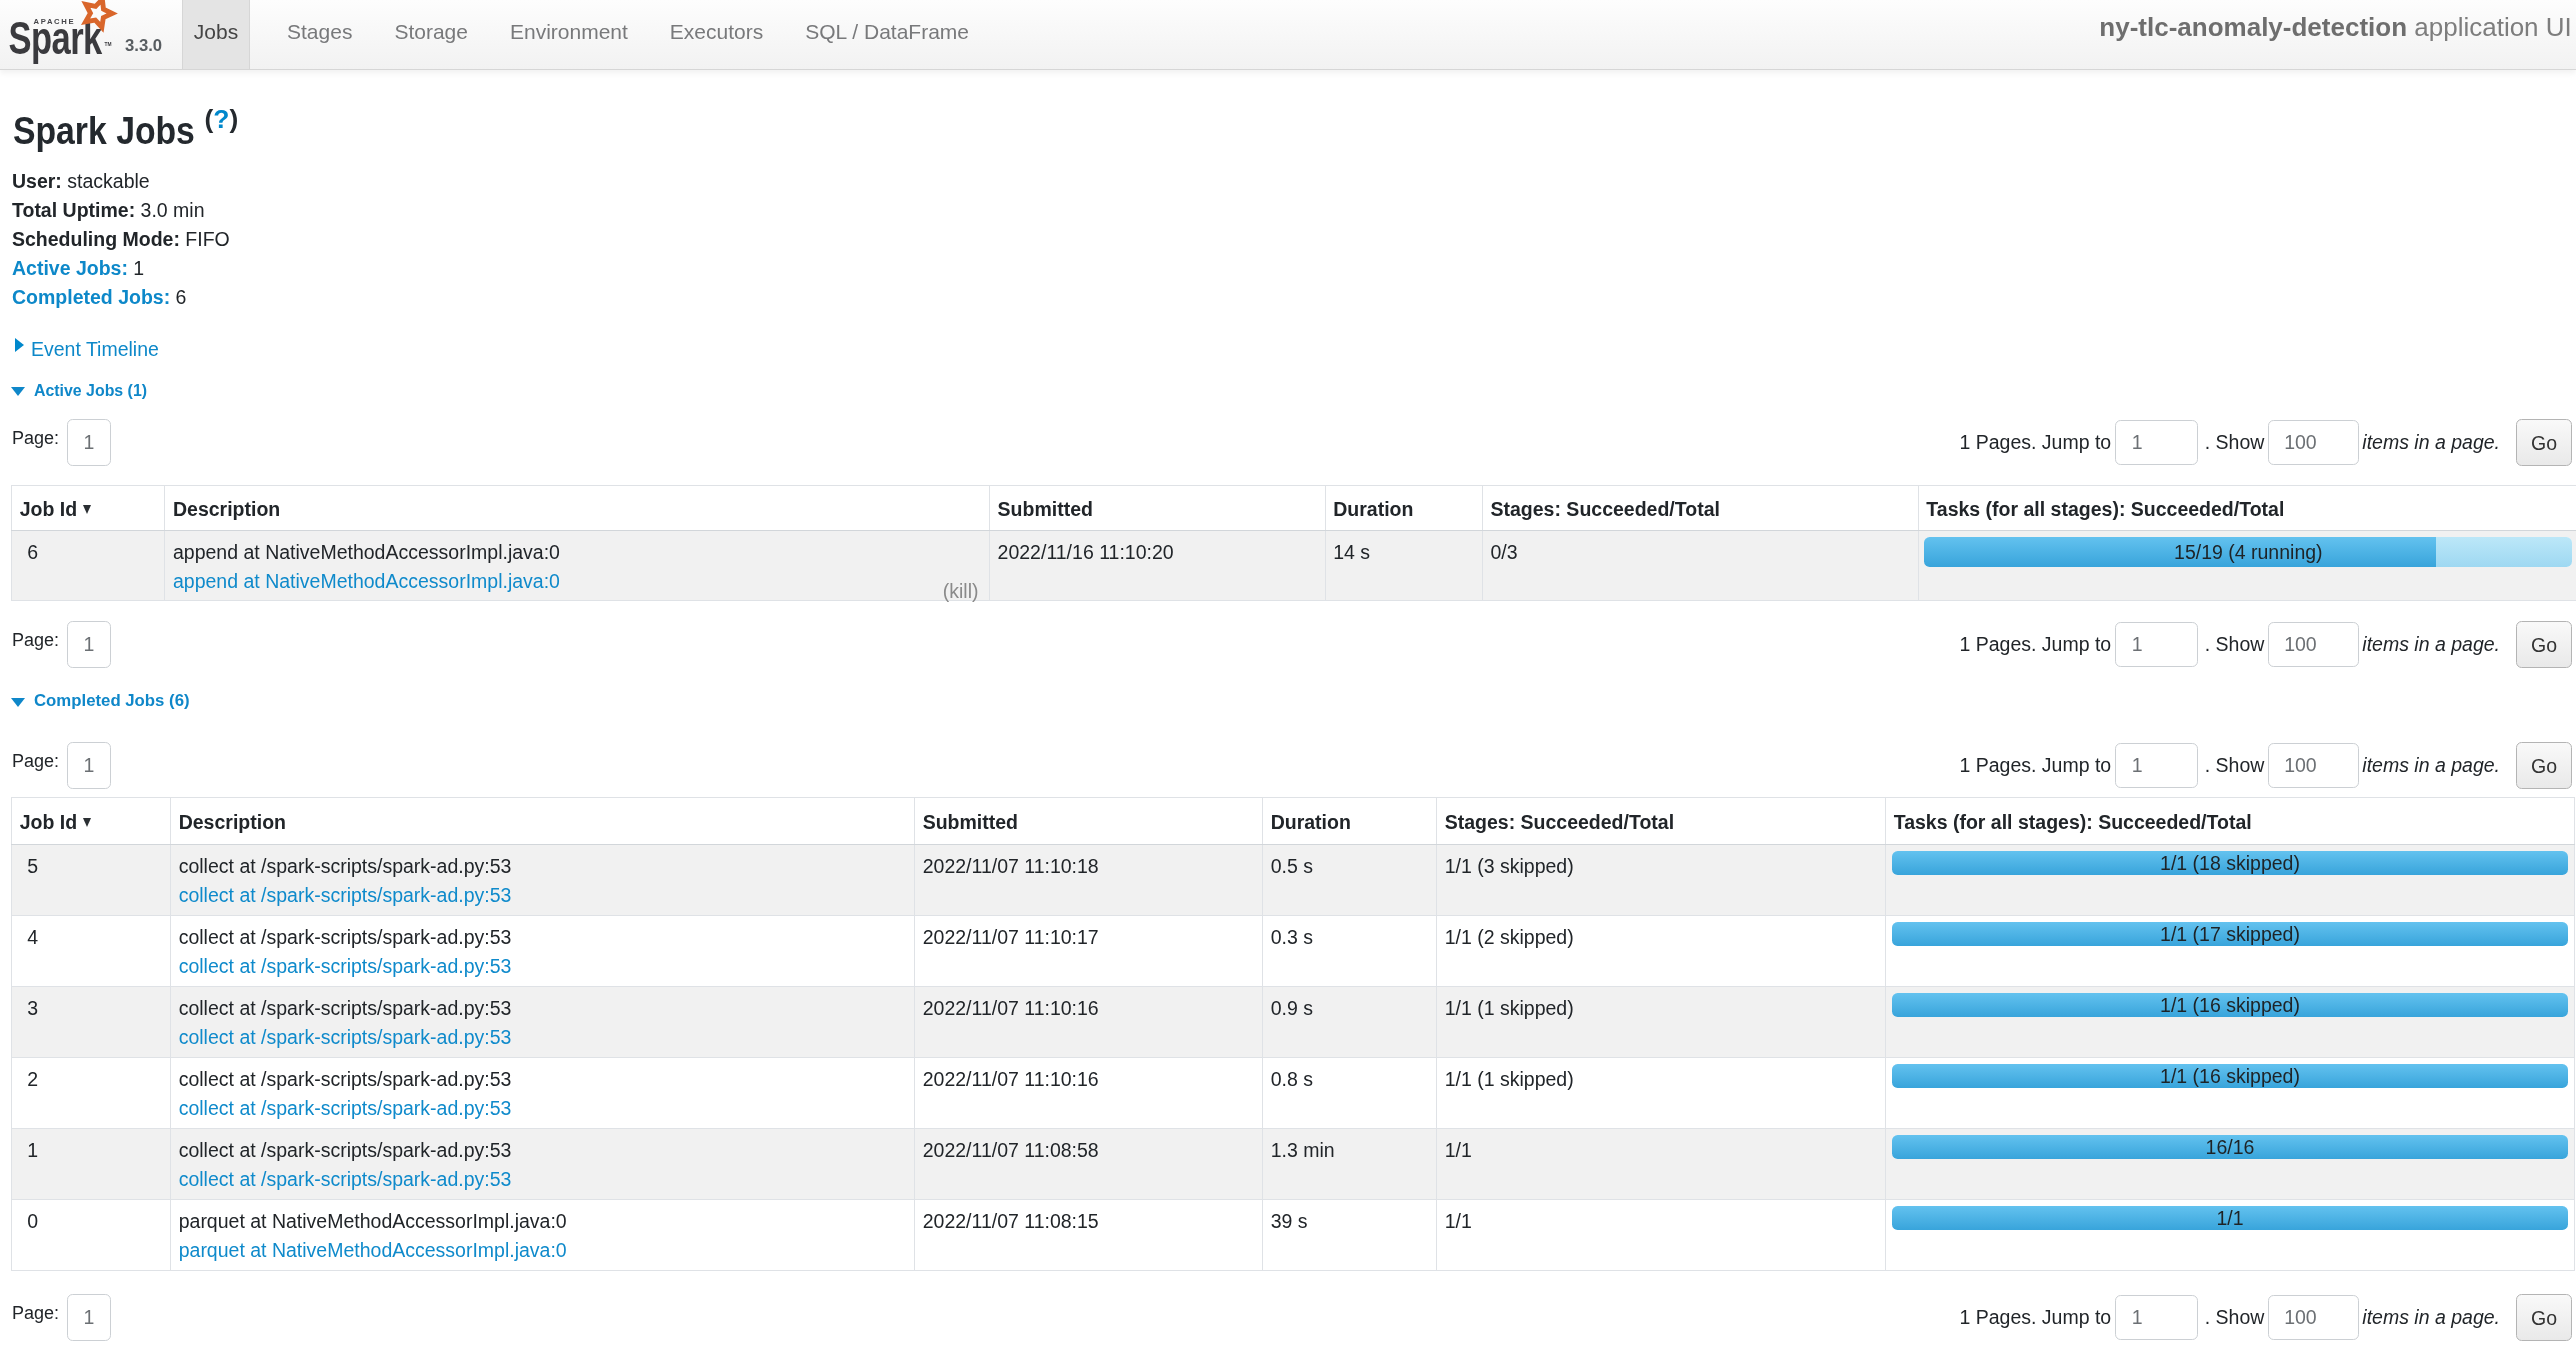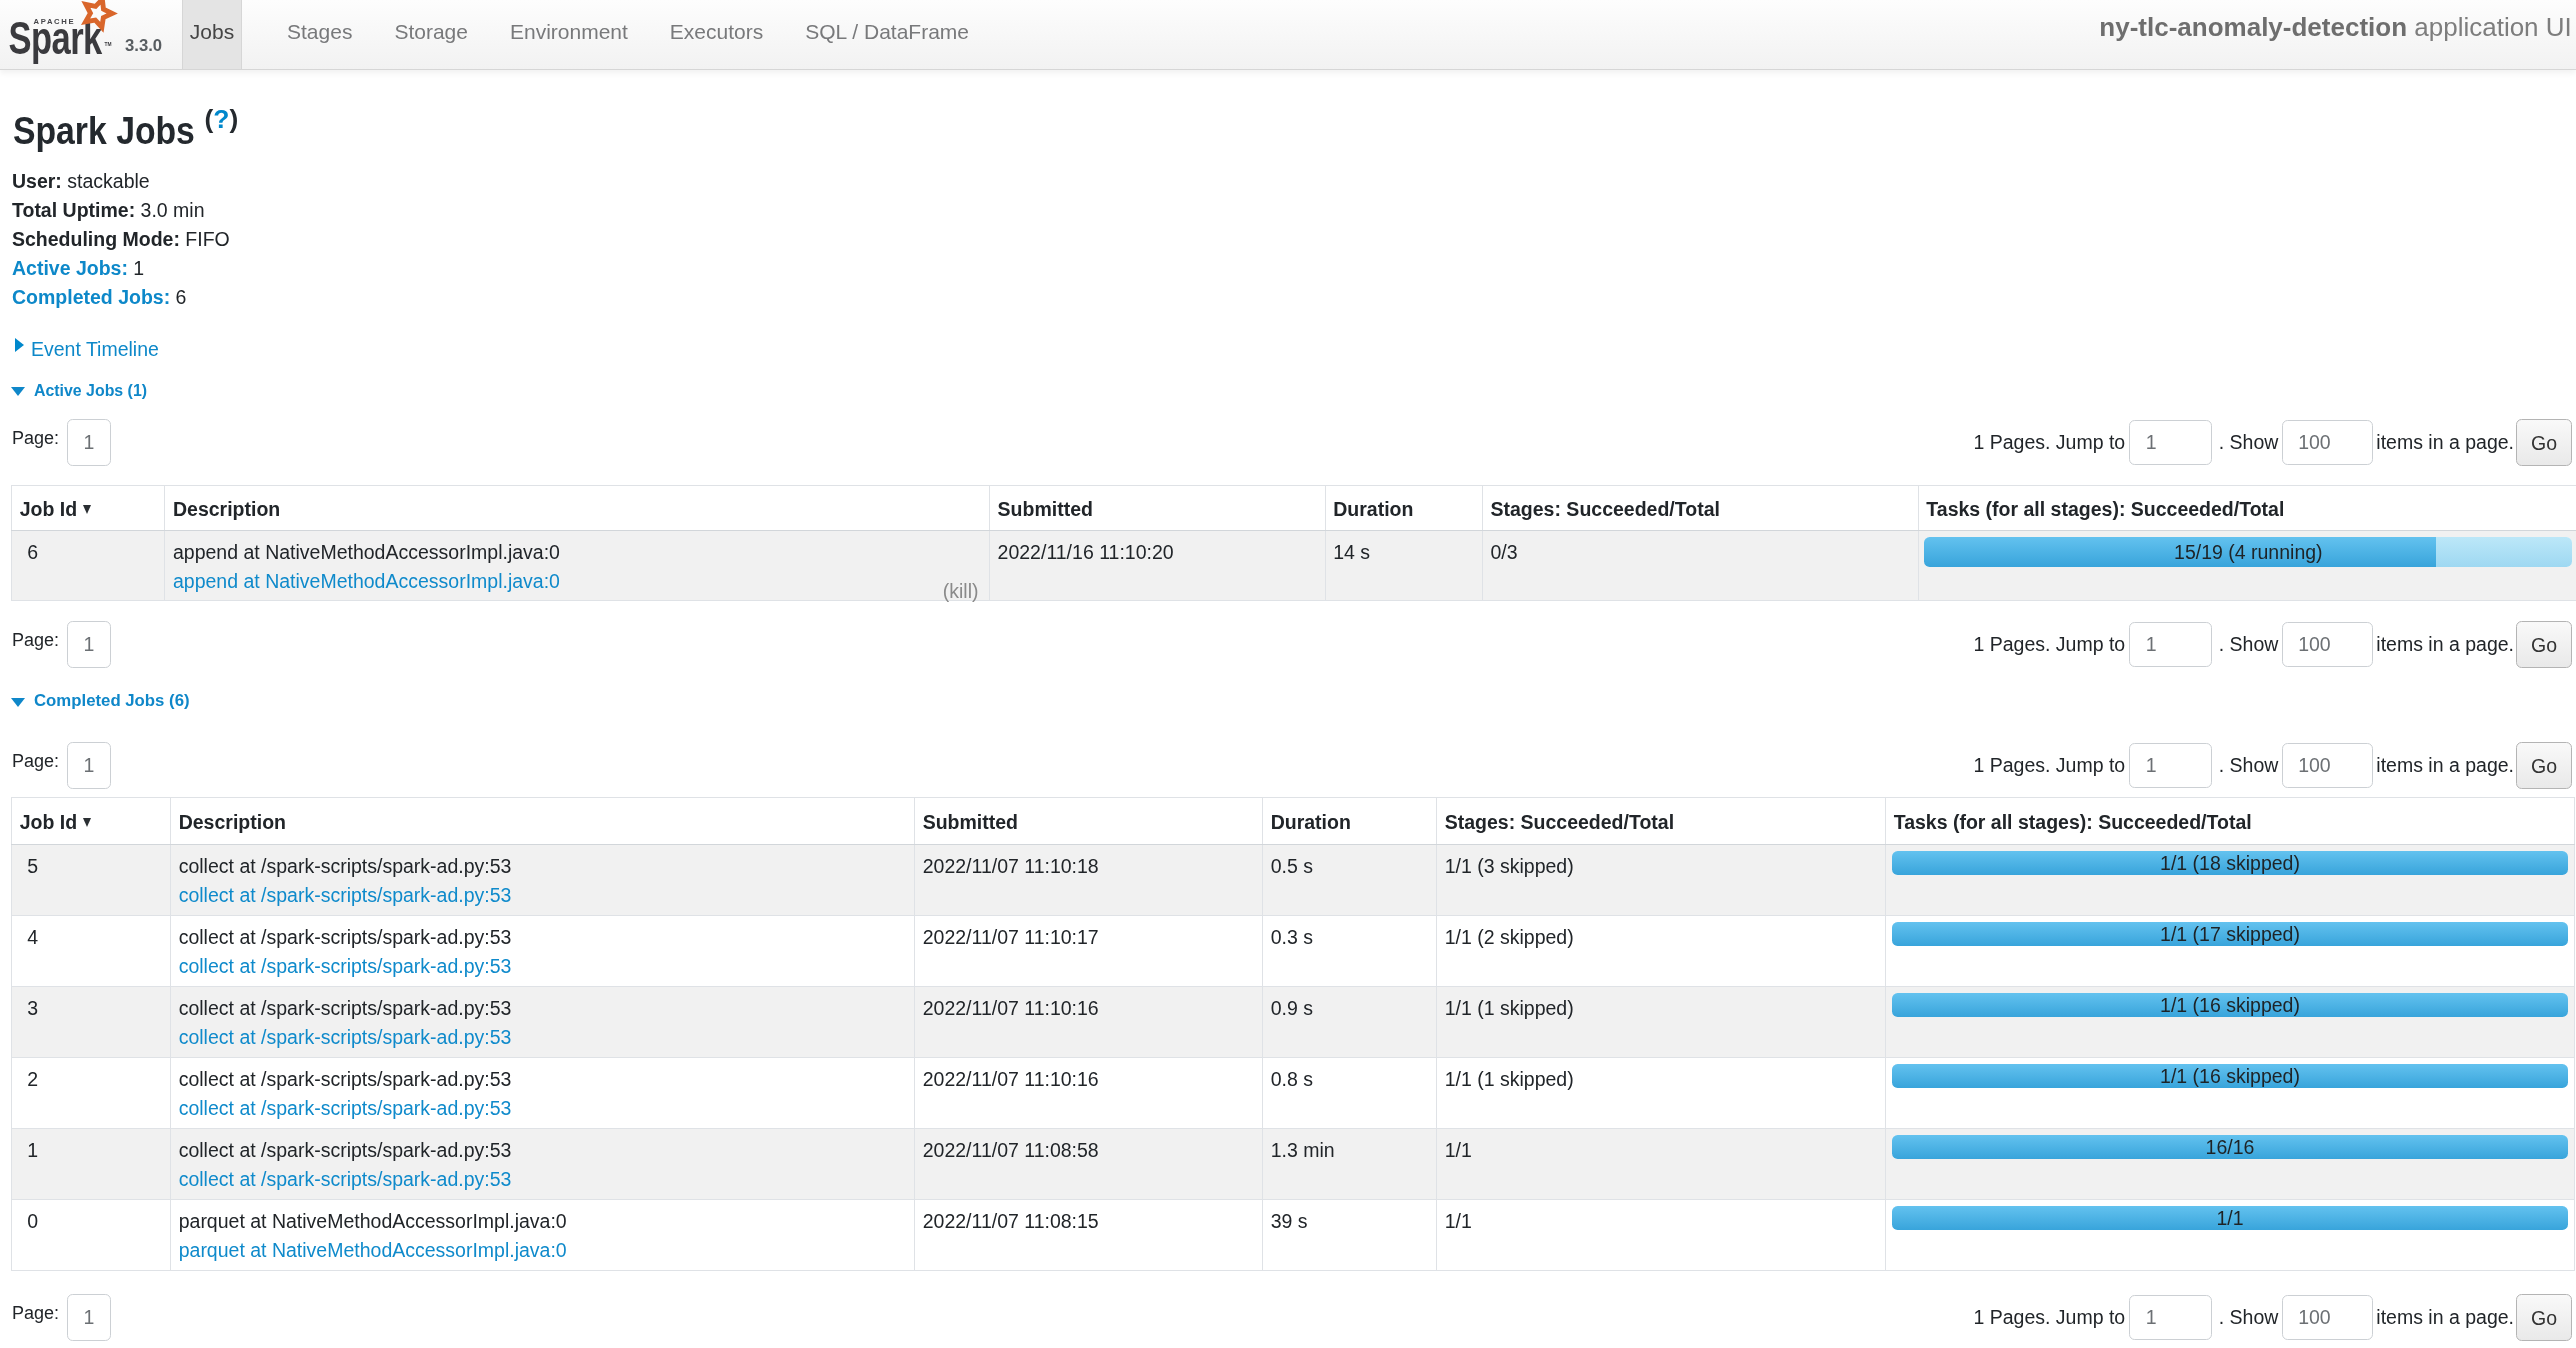--- a/index.html
+++ b/index.html
@@ -3,21 +3,21 @@
 <meta charset="utf-8">
 <style>
 * { margin:0; padding:0; box-sizing:border-box; }
 html,body { width:2576px; height:1349px; background:#fff; }
 body { position:relative; font-family:"Liberation Sans", sans-serif; font-size:19.5px; color:#212529; overflow:hidden; }
 
 
 #navbar { position:absolute; left:0; top:0; width:2576px; height:70px;
   background:linear-gradient(#fdfdfd,#f2f2f2); border-bottom:1.4px solid #d6d6d6;
   box-shadow:0 4.2px 5.6px rgba(0,0,0,0.055); }
-#activeTab { position:absolute; left:182px; top:0; width:60px; height:69px;
+#activeTab { position:absolute; left:182px; top:0; width:68px; height:69px;
   background:#e4e4e4; border-left:0.7px solid #d6d6d6; border-right:0.7px solid #d6d6d6; }
 #activeTab span { position:absolute; left:0; right:0; top:21px; text-align:center;
   font-size:21px; color:#444; line-height:21px; }
 #navtabs { position:absolute; left:266px; top:21px; white-space:nowrap; font-size:21px; color:#78797b; line-height:21px; }
 #navtabs span { padding:0 21px; display:inline-block; }
 #navtitle { position:absolute; right:4.2px; top:17.4px; font-size:26px; color:#7d7d7d; line-height:21px; }
 #navtitle b { color:#6e6e6e; }
 #version { position:absolute; left:125px; top:38px; font-size:16.7px; font-weight:bold; color:#585d61; line-height:16.7px; }
 
 
@@ -44,21 +44,21 @@
 .pginput { position:absolute; background:#fff; border:0.7px solid #ccd0d4; border-radius:5.6px;
   color:#6c7074; font-size:19.5px; line-height:19.5px; }
 .pginput span { position:absolute; left:16.7px; top:50%; margin-top:-9.7px; line-height:19.5px; }
 .pagerow .pg1 { left:55px; top:0; width:44px; height:47px; }
 .pagerow .pg1 span { left:0; right: 0; text-align:center;}
 .rightctl { position:absolute; right:0; top:0; height:47px; display:flex; align-items:center; }
 .rightctl .t { font-size:19.5px; line-height:19.5px; white-space:nowrap; }
 .rightctl .in1 { position:relative; width:83px; height:45px; margin:0 6.3px 0 4.2px; }
 .rightctl .in1 span, .rightctl .in2 span { left:15.3px; }
 .rightctl .in2 { position:relative; width:91px; height:45px; margin:0 3.5px 0 3.5px; }
-.rightctl .t3 { margin-right:2px; }
+.rightctl .t3 { margin-right:16px;font-style:italic; }
 .gobtn { position:relative; width:56px; height:47px;
   background:linear-gradient(#f9f9f9,#e9e9e9); border:0.7px solid #b4b4b4; border-radius:5.6px;
   text-align:center; }
 .gobtn span { position:absolute; left:0; right:0; top:14px; font-size:19.5px; line-height:19.5px; color:#333; }
 
 
 table { border-collapse:collapse; table-layout:fixed; position:absolute; left:11px; }
 th, td { border:0.7px solid #dfe2e6; vertical-align:top; font-size:19.5px; }
 th { text-align:left; font-weight:bold; padding:0 0 0 7.7px; border-bottom:1.4px solid #d2d6da; }
 td { padding:7px 7.7px 0 7.7px; line-height:29px; }

